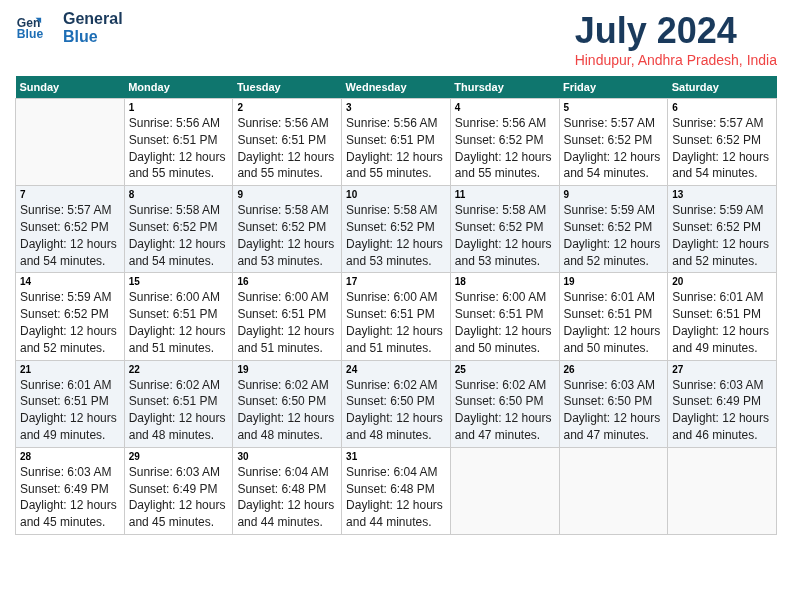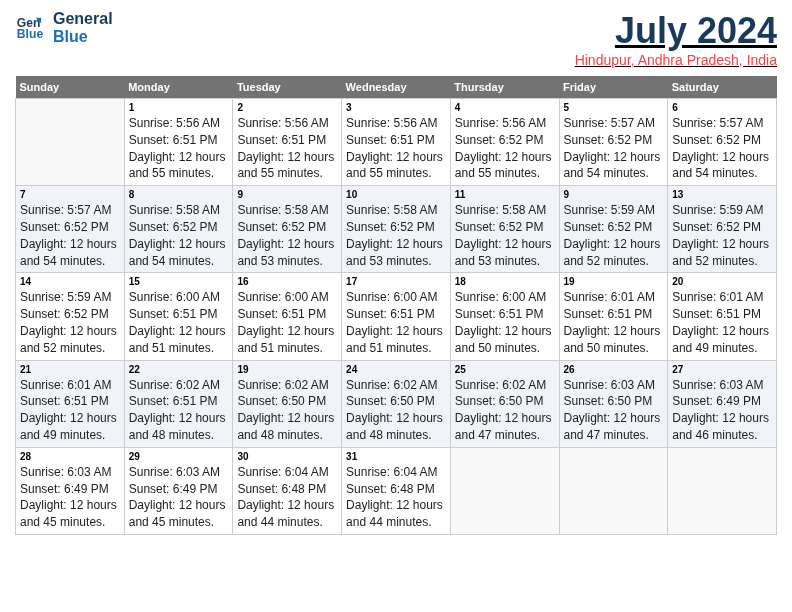--- a/index.html
+++ b/index.html
@@ -17,53 +17,52 @@
     }
     .header {
       display: flex;
       justify-content: space-between;
       align-items: flex-start;
       margin-bottom: 8px;
     }
     .logo {
       display: flex;
       align-items: center;
-      gap: 10px;
+      gap: 20px;
     }
     .logo-text {
       font-size: 16px;
       font-weight: bold;
       color: #1a3a5c;
       line-height: 1.1;
     }
     .logo-blue { color: #1e6eb5; }
     .logo-icon {
       width: 28px;
       height: 28px;
     }
     .title-section {
-      text-align: right;
-      text-decoration: underline;
+      text-align: left;
     }
     .main-title {
       font-size: 36px;
       font-weight: bold;
       color: #1a3a5c;
     }
     .subtitle {
       font-size: 14px;
       color: #ef4444;
     }
     table {
       width: 100%;
       border-collapse: collapse;
       font-size: 9.5px;
     }
     thead tr th {
-      background-color: #737373;
+      background-color: #0f766e;
       color: white;
       padding: 5px 4px;
       text-align: left;
       font-size: 11px;
     }
     tbody tr td {
       border: 1px solid #ccc;
       vertical-align: top;
       padding: 3px 4px;
       height: 78px;

